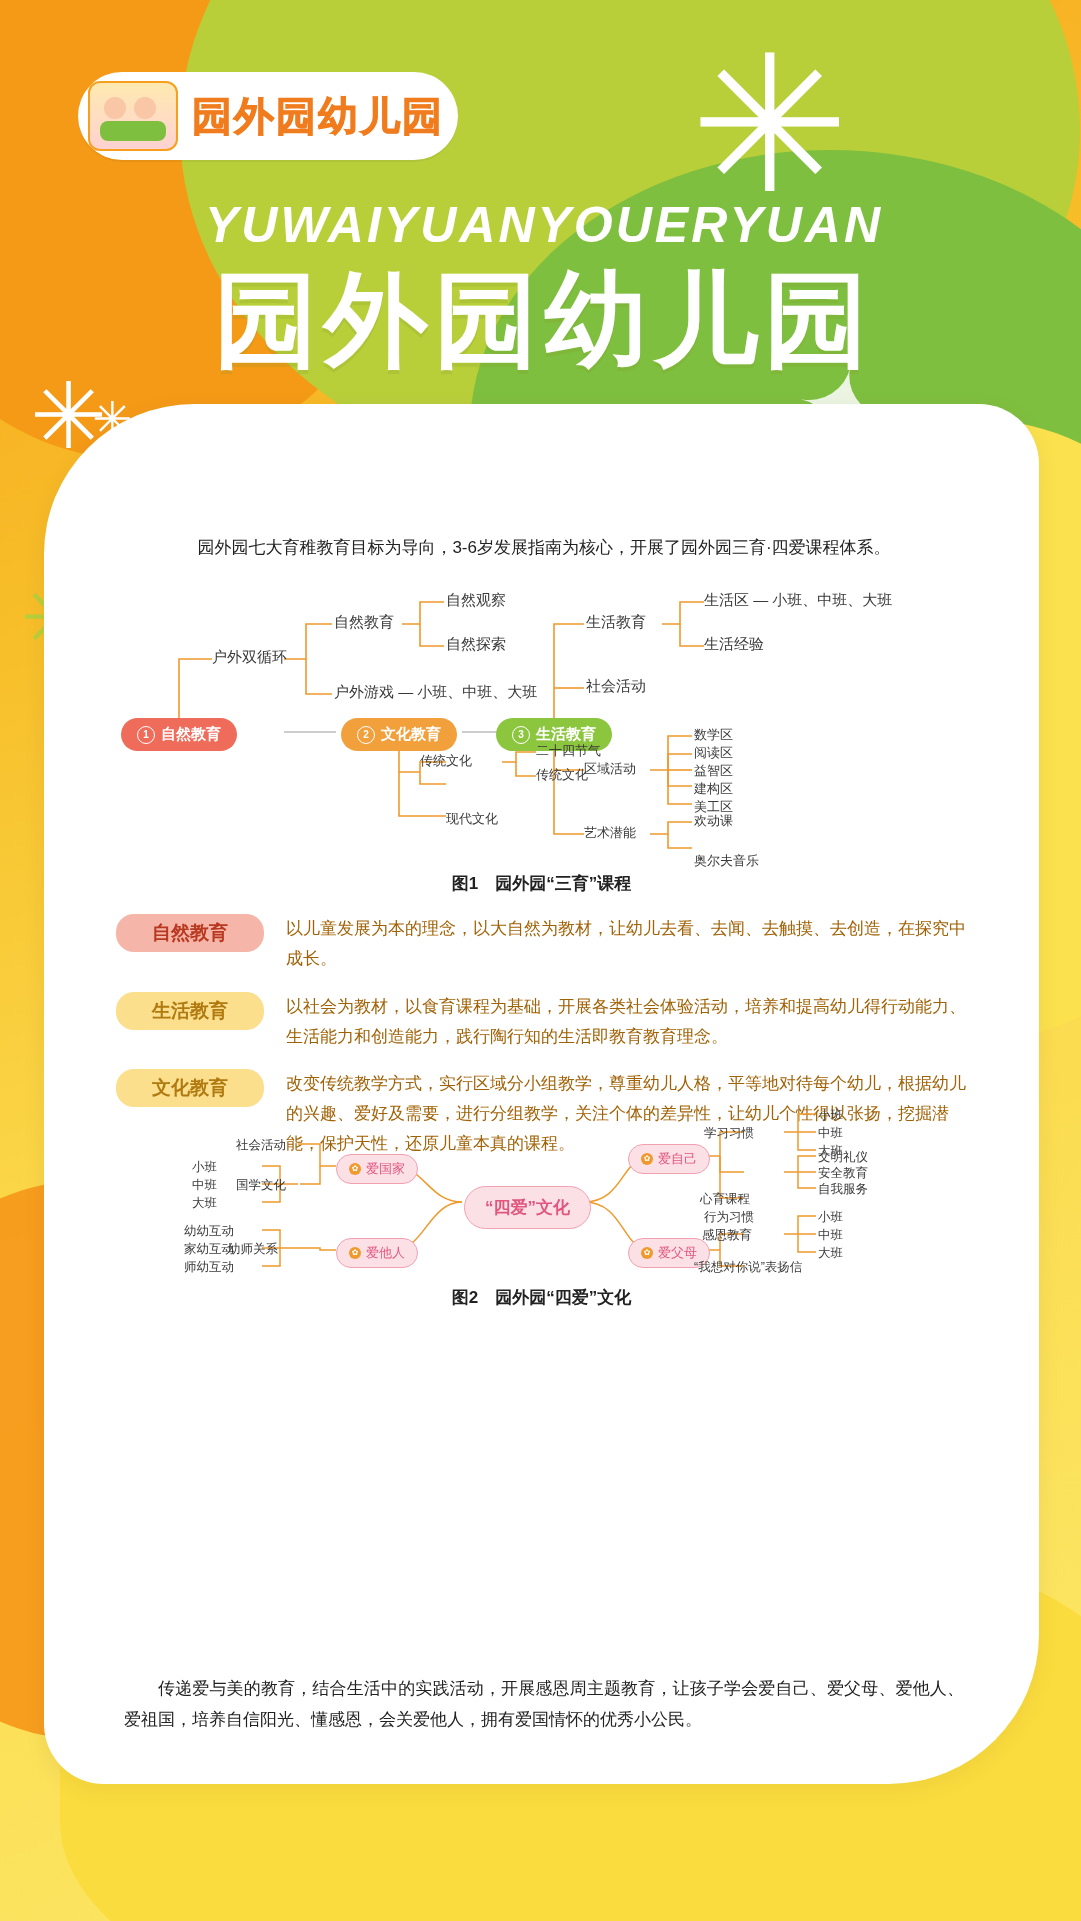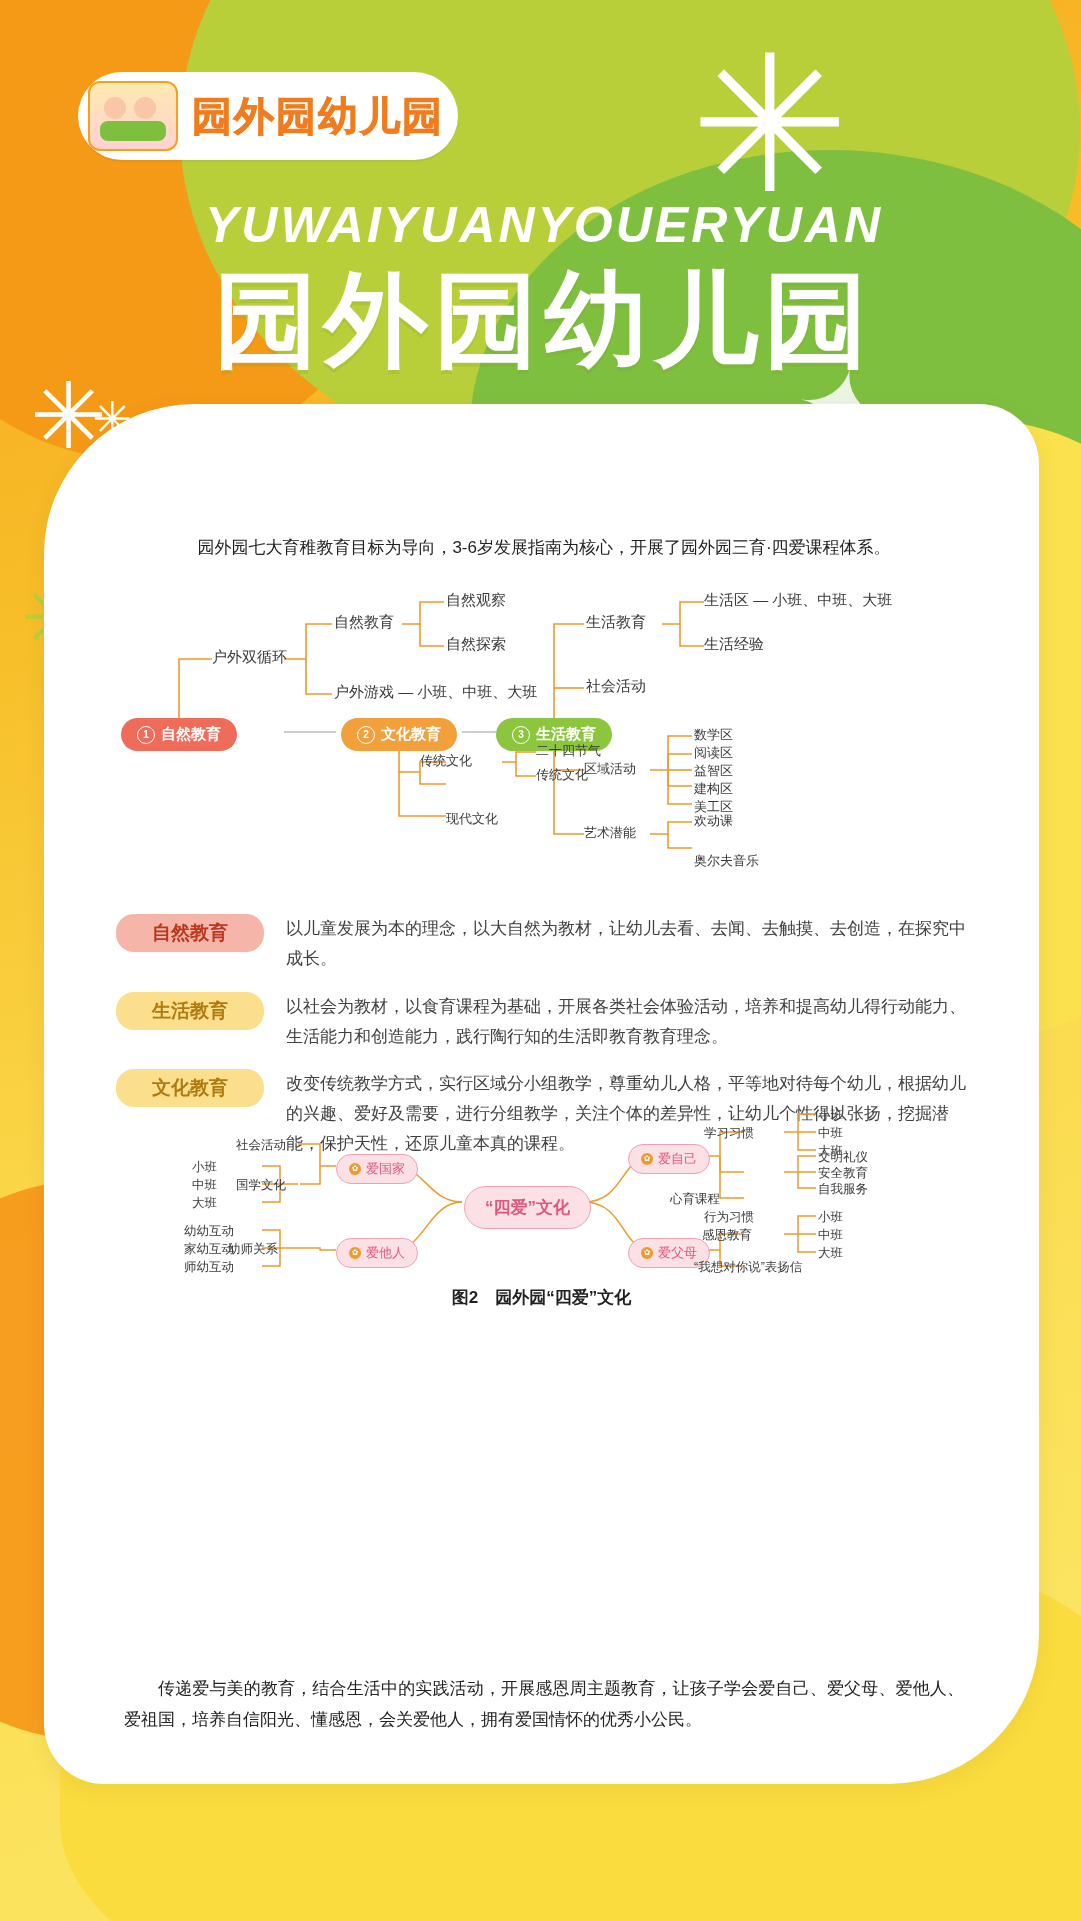--- a/index.html
+++ b/index.html
@@ -68,21 +68,21 @@
   .lbl.sm{font-size:13px;}
   .figcap{position:absolute;left:0;width:915px;text-align:center;font-size:17px;color:#222;font-weight:700;}
 
   
   .defrow{position:absolute;left:72px;width:860px;display:flex;align-items:flex-start;}
   .deftag{width:148px;flex:none;text-align:center;border-radius:18px;padding:6px 0;
           font-size:19px;font-weight:700;color:#e0601f;}
   .tag-nature{background:#f6b5a9;color:#b8391f;}
   .tag-life{background:#fbdf8c;color:#b07a11;}
   .tag-culture{background:#fbdf8c;color:#b07a11;}
-  .deftext{margin-left:22px;font-size:17px;line-height:1.75;color:#404040;}
+  .deftext{margin-left:22px;font-size:17px;line-height:1.75;color:#a16207;}
 
   
   .fig2{position:absolute;left:40px;top:700px;width:915px;height:220px;}
   .center-ell{position:absolute;background:#fbe1e6;border:1.5px solid #f3a0b2;border-radius:26px;
         padding:9px 20px;font-size:17px;color:#e0567f;font-weight:700;white-space:nowrap;}
   .love{position:absolute;background:#fbe1e6;border:1.5px solid #f3a0b2;border-radius:18px;
         padding:5px 12px;font-size:13px;color:#e0567f;white-space:nowrap;display:flex;align-items:center;}
   .love .dot{width:12px;height:12px;border-radius:50%;background:#f0992c;color:#fff;font-size:8px;
         line-height:12px;text-align:center;margin-right:5px;}
   .t2{font-size:12.5px;color:#3a3a3a;white-space:nowrap;position:absolute;}
@@ -195,20 +195,21 @@
     <div class="lbl sm" style="position:absolute;left:610px;top:142px;">数学区</div>
     <div class="lbl sm" style="position:absolute;left:610px;top:160px;">阅读区</div>
     <div class="lbl sm" style="position:absolute;left:610px;top:178px;">益智区</div>
     <div class="lbl sm" style="position:absolute;left:610px;top:196px;text-align:center;">建构区</div>
     <div class="lbl sm" style="position:absolute;left:610px;top:214px;">美工区</div>
 
     <div class="lbl sm" style="position:absolute;left:500px;top:240px;">艺术潜能</div>
     <div class="lbl sm" style="position:absolute;left:610px;top:228px;">欢动课</div>
     <div class="lbl sm" style="position:absolute;left:610px;top:256px;margin-top:12px;">奥尔夫音乐</div>
 
+    <div class="figcap" style="top:288px;">图1　园外园“三育”课程</div>
   </div>
 
   <div class="defrow" style="top:510px;">
     <div class="deftag tag-nature">自然教育</div>
     <div class="deftext">以儿童发展为本的理念，以大自然为教材，让幼儿去看、去闻、去触摸、去创造，在探究中成长。</div>
   </div>
   <div class="defrow" style="top:588px;">
     <div class="deftag tag-life">生活教育</div>
     <div class="deftext">以社会为教材，以食育课程为基础，开展各类社会体验活动，培养和提高幼儿得行动能力、生活能力和创造能力，践行陶行知的生活即教育教育理念。</div>
   </div>
@@ -284,21 +285,21 @@
 
     
     <div class="t2" style="left:144px;top:137px;">幼师关系</div>
     <div class="t2" style="left:100px;top:119px;">幼幼互动</div>
     <div class="t2" style="left:100px;top:137px;">家幼互动</div>
     <div class="t2" style="left:100px;top:155px;">师幼互动</div>
 
     
     <div class="t2" style="left:620px;top:21px;">学习习惯</div>
     <div class="t2" style="left:620px;top:61px;margin-top:44px;">行为习惯</div>
-    <div class="t2" style="left:586px;top:87px;">心育课程</div>
+    <div class="t2" style="left:616px;top:87px;">心育课程</div>
     <div class="t2" style="left:734px;top:3px;">小班</div>
     <div class="t2" style="left:734px;top:21px;">中班</div>
     <div class="t2" style="left:734px;top:39px;">大班</div>
     <div class="t2" style="left:734px;top:45px;">文明礼仪</div>
     <div class="t2" style="left:734px;top:61px;">安全教育</div>
     <div class="t2" style="left:734px;top:77px;">自我服务</div>
 
     
     <div class="t2" style="left:618px;top:123px;">感恩教育</div>
     <div class="t2" style="left:610px;top:155px;">“我想对你说”表扬信</div>

